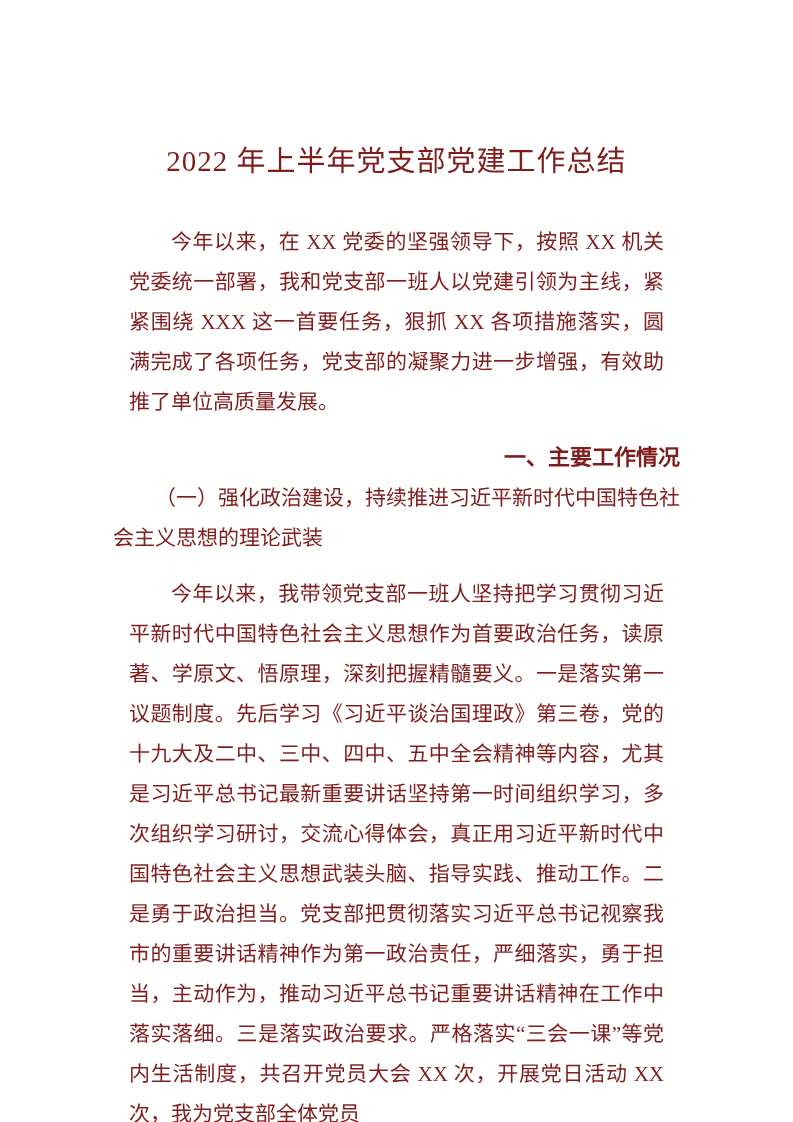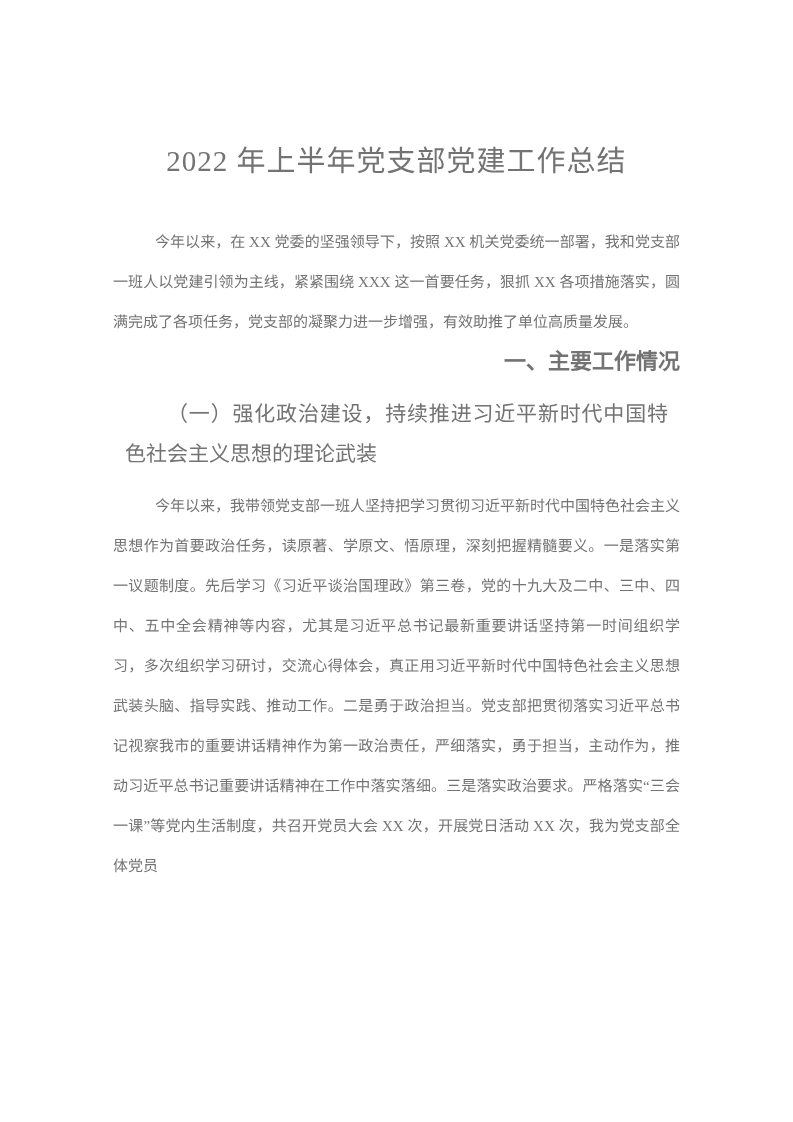--- a/index.html
+++ b/index.html
@@ -6,58 +6,58 @@
     margin: 0;
     padding: 0;
     background: #ffffff;
   }
   .page {
     position: relative;
     width: 793px;
     height: 1122px;
     background: #ffffff;
     overflow: hidden;
-    color: #737373;
+    color: #7f1d1d;
     font-family: "Liberation Serif", serif;
   }
   .content {
     position: absolute;
     left: 113px;
     top: 138px;
     width: 567px;
   }
   .doc-title {
     margin: 0 0 38px 0;
     font-size: 29px;
     font-weight: 400;
     line-height: 46px;
     text-align: center;
     font-family: "Liberation Serif", serif;
     letter-spacing: 1px;
   }
   .para {
-    margin: 0;
-    font-size: 15px;
+    margin: 16px;
+    font-size: 21px;
     line-height: 40px;
     text-align: justify;
     text-justify: inter-ideograph;
     text-indent: 42px;
     font-family: "Liberation Serif", serif;
   }
   .heading-hei {
     margin: 0;
     font-size: 22px;
     font-weight: 700;
     line-height: 40px;
     text-indent: 42px;
     font-family: "Liberation Sans", sans-serif;
     text-align: right;
   }
   .heading-kai {
-    margin: 12px;
+    margin: 0;
     font-size: 21px;
     font-weight: 400;
     line-height: 40px;
     text-align: justify;
     text-justify: inter-ideograph;
     text-indent: 42px;
     font-family: "Liberation Serif", serif;
   }
 </style>
 </head>

